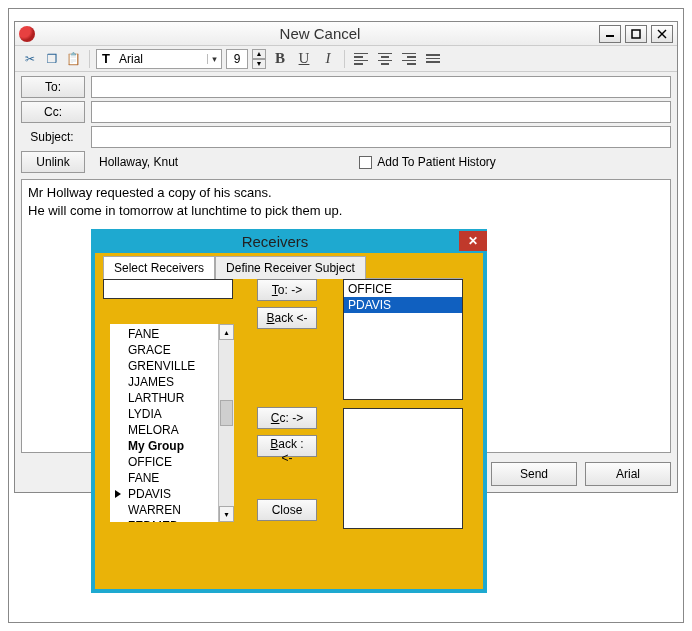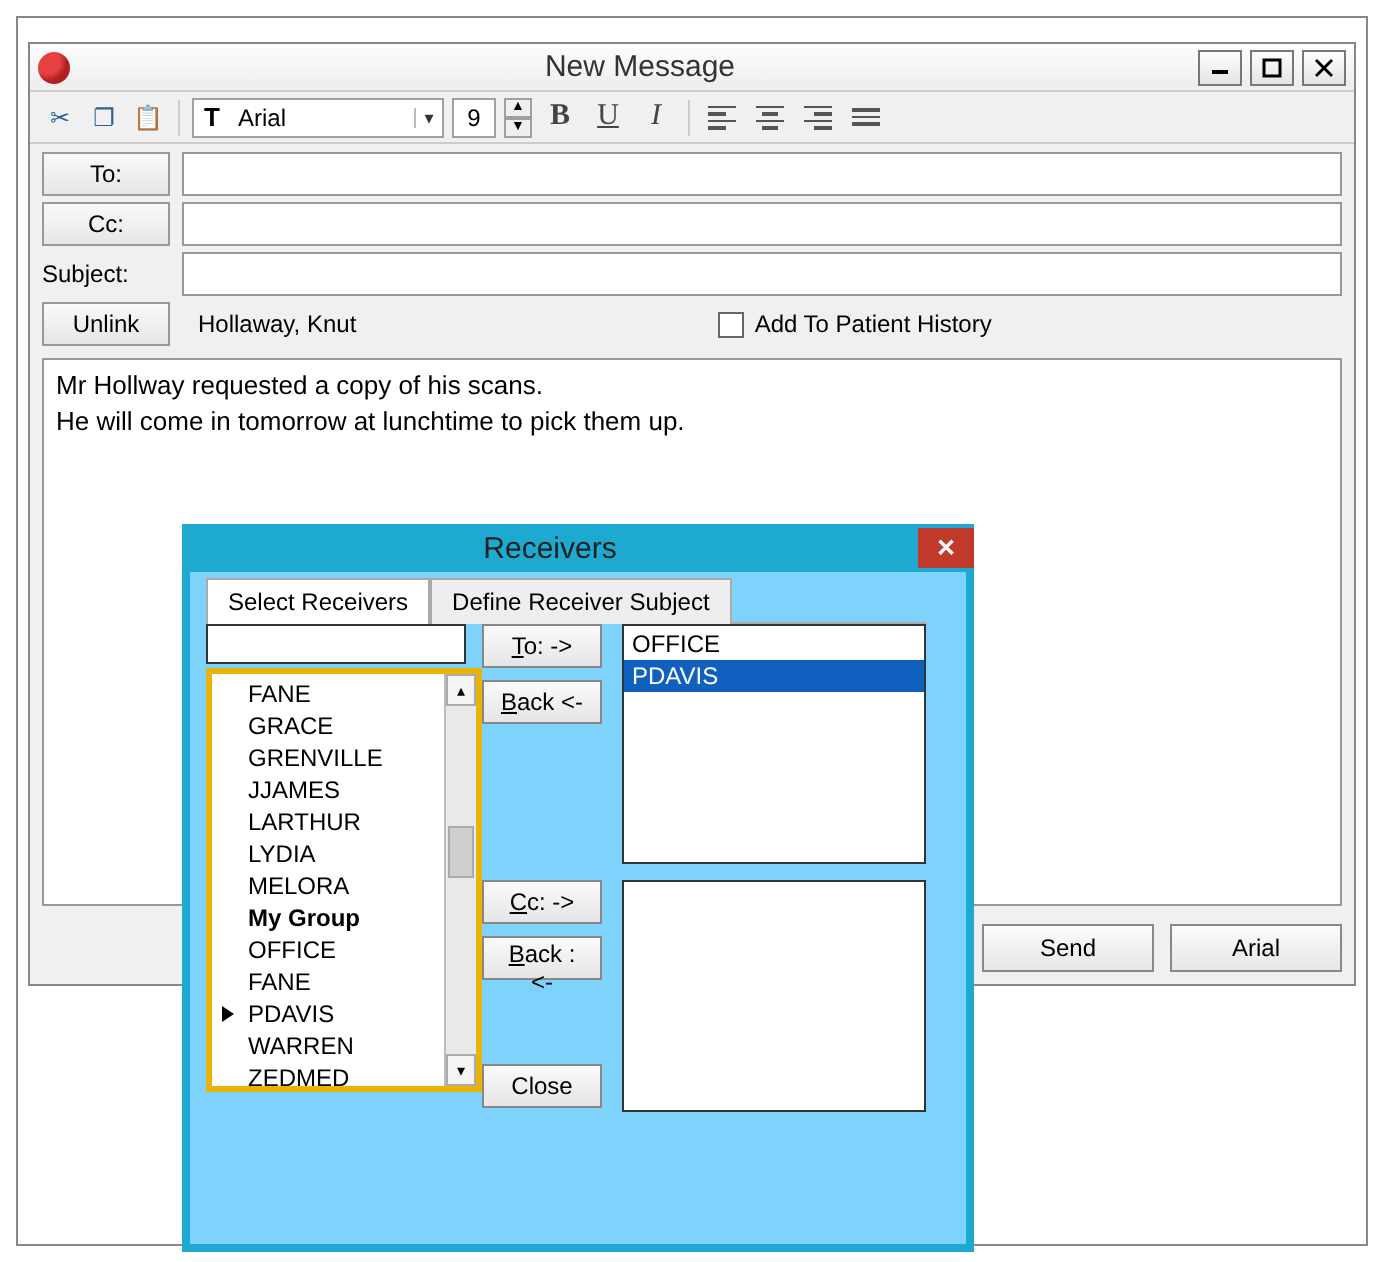--- a/index.html
+++ b/index.html
@@ -103,21 +103,21 @@
   .align-btn span{height:1.5px;background:#555;}
   
   .form-area{padding:4px 6px 0 6px;font-size:12px;}
   .row{display:flex;align-items:center;gap:6px;margin-bottom:3px;}
   .row .label-btn{
     width:64px;height:22px;border:1px solid #999;
     background:linear-gradient(#f9f9f9,#e6e6e6);
     font-size:12px;display:flex;align-items:center;justify-content:center;
   }
   .row .plain-label{
-    width:64px;text-align:left;font-size:12px;padding-right:2px;
+    width:64px;text-align:center;font-size:12px;padding-right:2px;
   }
   .row .field{
     flex:1;height:22px;border:1px solid #999;background:#fff;
   }
   .patient-name{padding-left:8px;font-size:12px;}
   .chk{
     width:13px;height:13px;border:1px solid #666;background:#fff;display:inline-block;
     margin-right:5px;
   }
   .chk-row{display:flex;align-items:center;margin-left:130px;font-size:12px;}
@@ -129,23 +129,23 @@
   .action-bar{
     padding:6px;display:flex;justify-content:flex-end;gap:8px;
   }
   .btn{
     width:86px;height:24px;border:1px solid #888;background:linear-gradient(#fcfcfc,#e6e6e6);
     font-size:12px;
   }
   
   .receivers{
     position:absolute;
-    left:82px;top:253px;
+    left:82px;top:220px;
     width:396px;height:364px;
-    background:#7dd3fc;
+    background:#eab308;
     border:4px solid #1ea9d0;
   }
   .rcv-title{
     height:24px;background:#1ea9d0;
     margin:-4px -4px 0 -4px;
     display:flex;align-items:center;
     position:relative;
   }
   .rcv-title-text{
     flex:1;text-align:center;font-size:15px;color:#222;
@@ -159,27 +159,27 @@
   .tabs{display:flex;border-bottom:1px solid #aaa;}
   .tab{
     padding:4px 10px;border:1px solid #aaa;border-bottom:none;background:#eee;
     font-size:12px;position:relative;top:1px;
   }
   .tab.active{background:#fff;}
   .search-label{margin:10px 0 3px 0;}
   .layout{
     display:grid;
     grid-template-columns: 138px 70px 1fr;
-    gap:0;
+    gap:16px;
   }
   .search-input{
     height:20px;border:1px solid #333;background:#fff;width:130px;
   }
   .namelist{
-    border:3px solid #eab308;background:#fff;height:212px;position:relative;
+    border:7px solid #eab308;background:#fff;height:212px;position:relative;
     display:flex;
   }
   .namelist-inner{flex:1;overflow:hidden;padding:2px 0;}
   .namelist-item{
     padding:1px 4px 1px 18px;font-size:12px;white-space:nowrap;
   }
   .namelist-item.bold{font-weight:bold;}
   .namelist-item.marked::before{
     content:"";position:absolute;left:5px;
     width:0;height:0;border-top:4px solid transparent;border-bottom:4px solid transparent;
@@ -208,21 +208,21 @@
   .sel-item.selected{background:#1060c0;color:#fff;}
 </style>
 </head>
 <body>
 
 <div class="outer-frame">
 
   <div class="main-window">
     <div class="titlebar">
       <div class="title-icon"></div>
-      <div class="title-text">New Message</div>
+      <div class="title-text">New Cancel</div>
       <div class="win-buttons">
         <div class="win-btn">
             <svg width="10" height="10">
               <line x1="1" y1="7" x2="9" y2="7" stroke="#000" stroke-width="2"></line>
             </svg>
           </div>
         <div class="win-btn">
             <svg width="10" height="10">
               <rect x="1" y="1" width="8" height="8" fill="none" stroke="#000" stroke-width="1.5"></rect>
             </svg>

